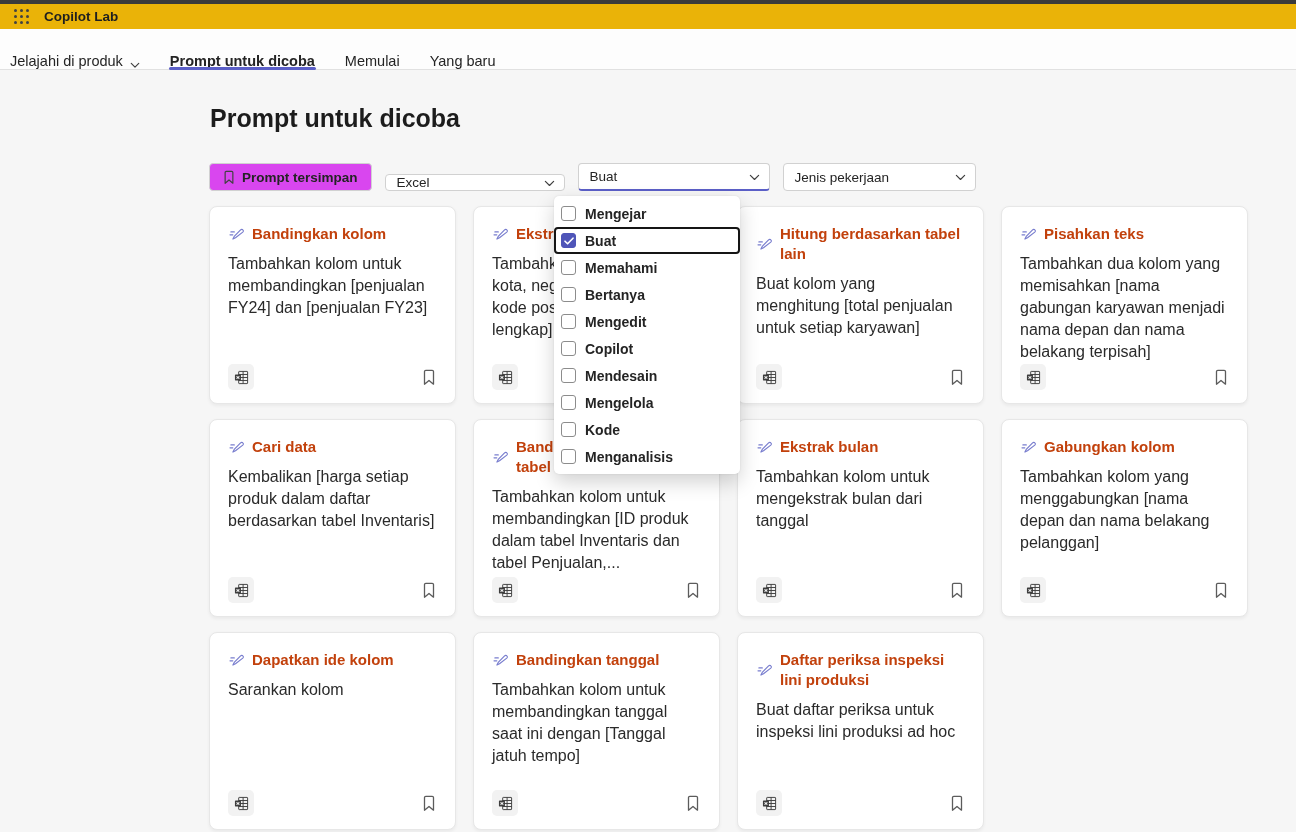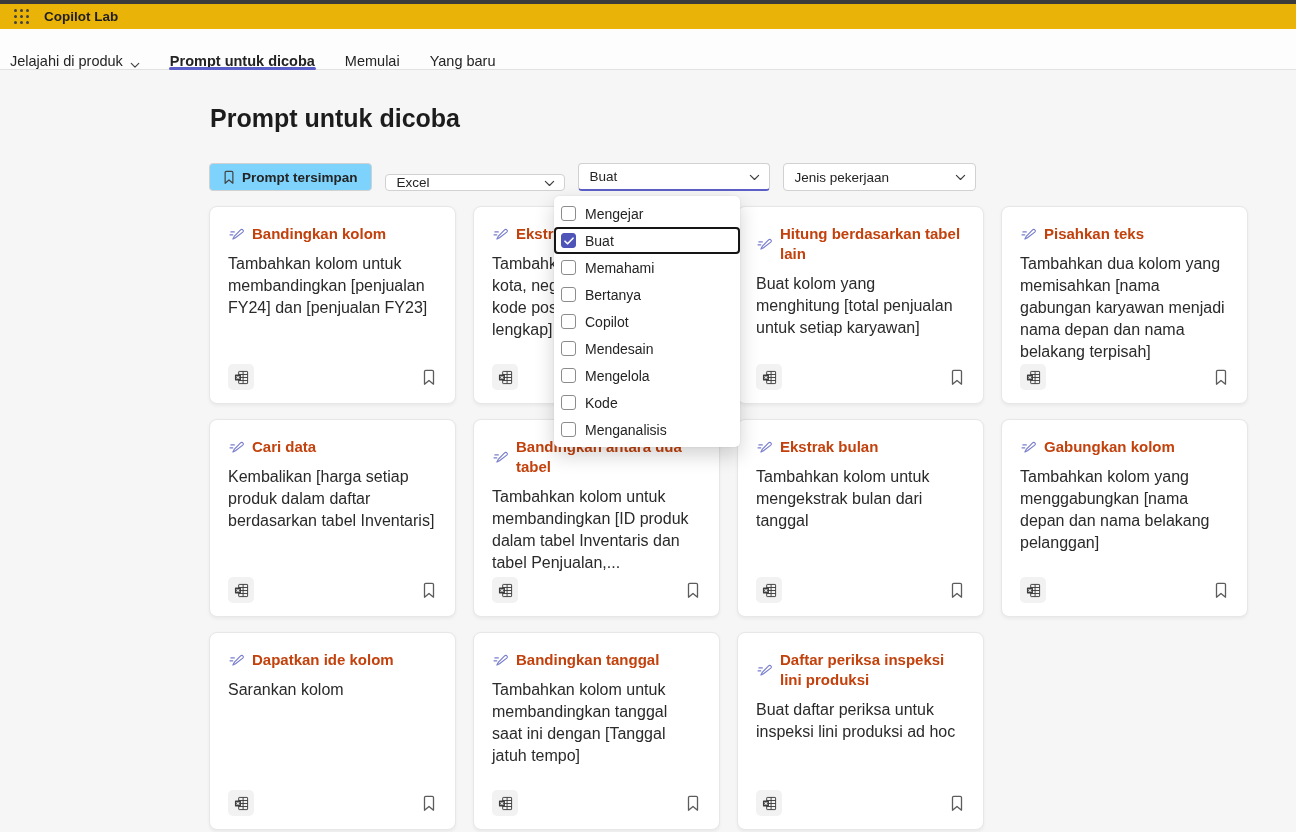--- a/index.html
+++ b/index.html
@@ -27,34 +27,34 @@
   .nav-item:first-child { padding-left:10px; }
   .nav-item.active { font-weight:700; }
   .nav-item.active::after { content:""; position:absolute; left:14px; right:14px; bottom:-1px;
     height:3px; border-radius:2px; background:#5b5fc7; }
 
   
   .page-title { position:absolute; left:210px; top:104px; font-size:25px; font-weight:700; color:#1c1c1c; }
 
   
   .filters { position:absolute; left:209px; top:163px; display:flex; gap:13px; height:28px; }
-  .btn-saved { display:flex; align-items:center; gap:7px; padding:0 13px; background:#7dd3fc;
+  .btn-saved { display:flex; align-items:center; gap:7px; padding:0 13px; background:#d946ef;
     border:1px solid #d1d1d1; border-radius:4px; font-size:13.5px; font-weight:600; cursor:pointer; }
   .select { display:flex; align-items:center; background:#fff; border:1px solid #d1d1d1;
     border-radius:4px; font-size:13.5px; padding:0 26px 0 11px; position:relative; cursor:pointer; }
   .select .chev { position:absolute; right:9px; top:50%; transform:translateY(-42%); display:flex; }
   .sel-app { width:180px;margin-top:11px; }
   .sel-cat { width:192px; border-bottom:2px solid #5b5fc7; }
   .sel-job { width:193px; }
 
   
   .dropdown { position:absolute; left:554px; top:196px; width:186px; background:#fff; z-index:20;
     border-radius:5px; padding:4px 0; box-shadow:0 8px 20px rgba(0,0,0,.18), 0 0 2px rgba(0,0,0,.10); }
   .dd-item { height:27px; display:flex; align-items:center; gap:9px; padding:0 8px 0 7px;
-    font-size:14px; cursor:pointer; }
+    font-size:14px; cursor:pointer;font-weight:bold; }
   .dd-item .cb { width:15px; height:15px; border:1px solid #8c8c8c; border-radius:3px;
     background:#fff; flex:none; display:flex; align-items:center; justify-content:center; }
   .dd-item.checked { outline:2px solid #151515; outline-offset:-2px; border-radius:4px; }
   .dd-item.checked .cb { background:#4f55b8; border-color:#4f55b8; }
 
   
   .cards { position:absolute; left:209px; top:206px; display:grid;
     grid-template-columns:repeat(4,247px); column-gap:17px; row-gap:15px; grid-auto-rows:198px; }
   .card { background:#fff; border:1px solid #e7e7e7; border-radius:8px; position:relative;
     padding:17px 20px 0 18px; box-shadow:0 1.5px 3.5px rgba(0,0,0,.05); cursor:pointer; }
@@ -487,20 +487,24 @@
   <div class="dd-item">
     <span class="cb"></span>
     <span>Memahami</span>
   </div>
   <div class="dd-item">
     <span class="cb"></span>
     <span>Bertanya</span>
   </div>
   <div class="dd-item">
     <span class="cb"></span>
+    <span>Mengedit</span>
+  </div>
+  <div class="dd-item">
+    <span class="cb"></span>
     <span>Copilot</span>
   </div>
   <div class="dd-item">
     <span class="cb"></span>
     <span>Mendesain</span>
   </div>
   <div class="dd-item">
     <span class="cb"></span>
     <span>Mengelola</span>
   </div>

